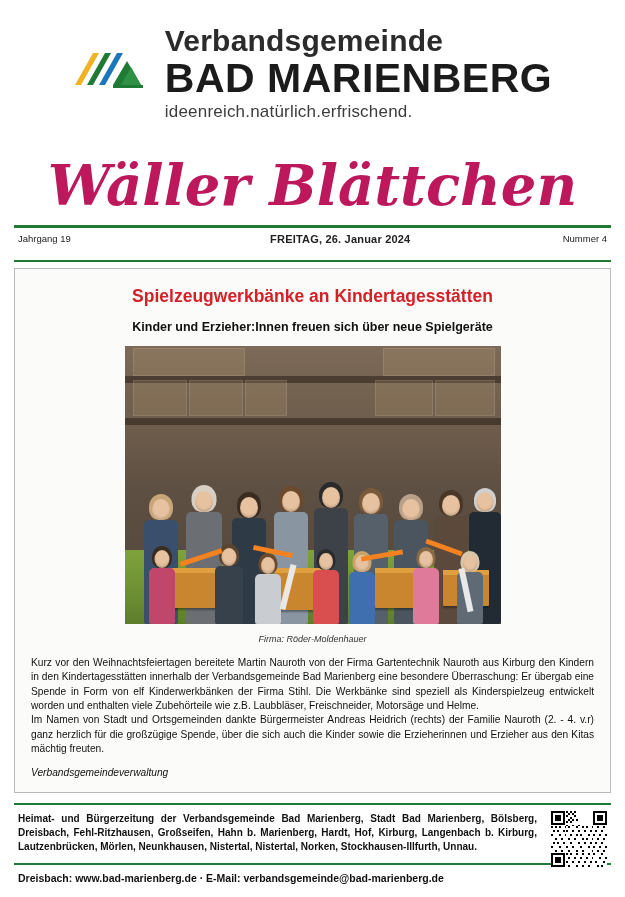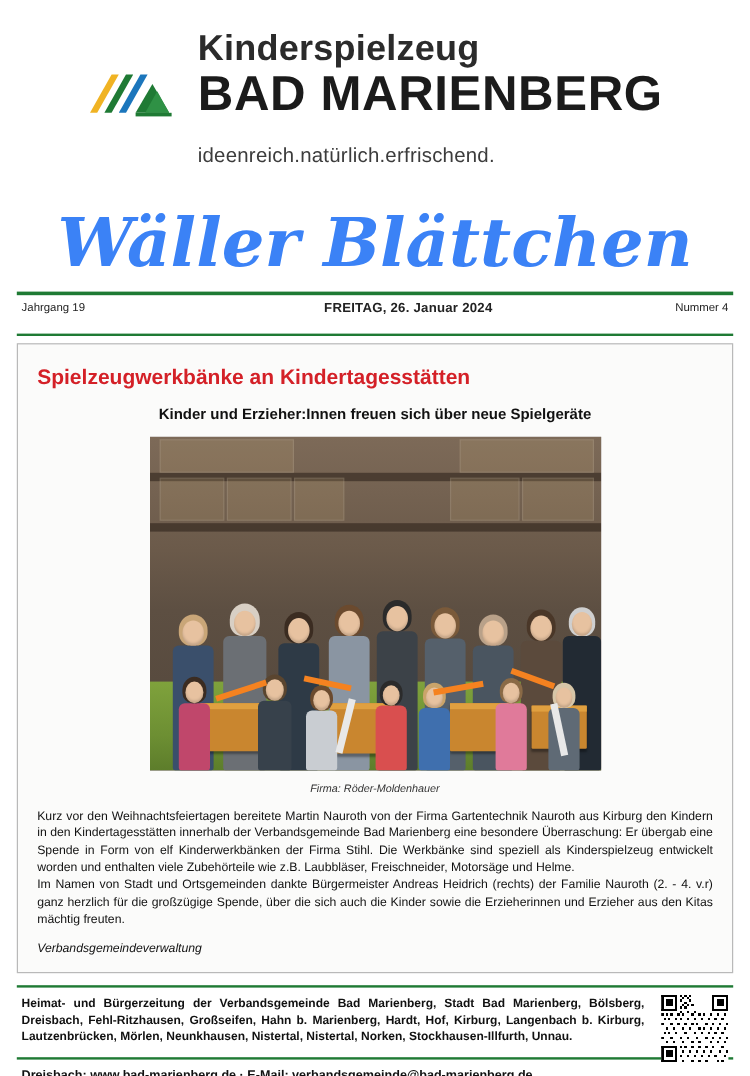--- a/index.html
+++ b/index.html
@@ -52,35 +52,35 @@
   .bm-line {
     font-size: 41px;
     font-weight: 700;
     letter-spacing: 0.5px;
     color: #1b1b1b;
     margin-top: 2px;
   }
   .claim-line {
     font-size: 17px;
     color: #3c3c3c;
-    margin-top: 22px;
+    margin-top: 4px;
     letter-spacing: 0.2px;
   }
 
   
   .paper-title-wrap {
     text-align: center;
     margin-top: 10px;
   }
   .paper-title {
     font-family: "DejaVu Serif", serif;
     font-style: italic;
     font-weight: 700;
     font-size: 56px;
-    color: #3b82f6;
+    color: #be185d;
     letter-spacing: 0px;
     line-height: 1.05;
     margin-top: 36px;
   }
   .rule-green {
     height: 3px;
     background: #1f7a34;
     margin: 10px 0 0 0;
   }
   .rule-green.thin {
@@ -105,20 +105,21 @@
 
   
   .article {
     border: 1px solid #b9b9b9;
     background: #fbfbfa;
     margin-top: 6px;
     padding: 12px 16px 14px 16px;
     box-sizing: border-box;
   }
   .headline {
+    text-align: center;
     color: #d42027;
     font-weight: 700;
     font-size: 17.5px;
     line-height: 1.3;
     margin: 4px 0 0 0;
   }
   .subhead {
     text-align: center;
     font-weight: 700;
     font-size: 12.5px;
@@ -270,21 +271,21 @@
       <svg width="78" height="56" viewBox="0 0 78 56" xmlns="http://www.w3.org/2000/svg">
         <path d="M2 40 L20 8 L26 8 L8 40 Z" fill="#f0b323"></path>
         <path d="M14 40 L32 8 L38 8 L20 40 Z" fill="#1f7a34"></path>
         <path d="M26 40 L44 8 L50 8 L32 40 Z" fill="#1b76bc"></path>
         <path d="M40 40 L54 16 L68 40 Z" fill="#1f7a34"></path>
         <path d="M48 40 L58 22 L68 40 Z" fill="#2f9145"></path>
         <rect x="40" y="40" width="30" height="3" fill="#1f7a34"></rect>
       </svg>
     </div>
     <div class="logo-text">
-      <div class="vg-line">Kinderspielzeug</div>
+      <div class="vg-line">Verbandsgemeinde</div>
       <div class="bm-line">BAD MARIENBERG</div>
       <div class="claim-line">ideenreich.natürlich.erfrischend.</div>
     </div>
   </div>
 
   <div class="paper-title-wrap">
     <div class="paper-title">Wäller Blättchen</div>
   </div>
   <div class="rule-green"></div>
 

